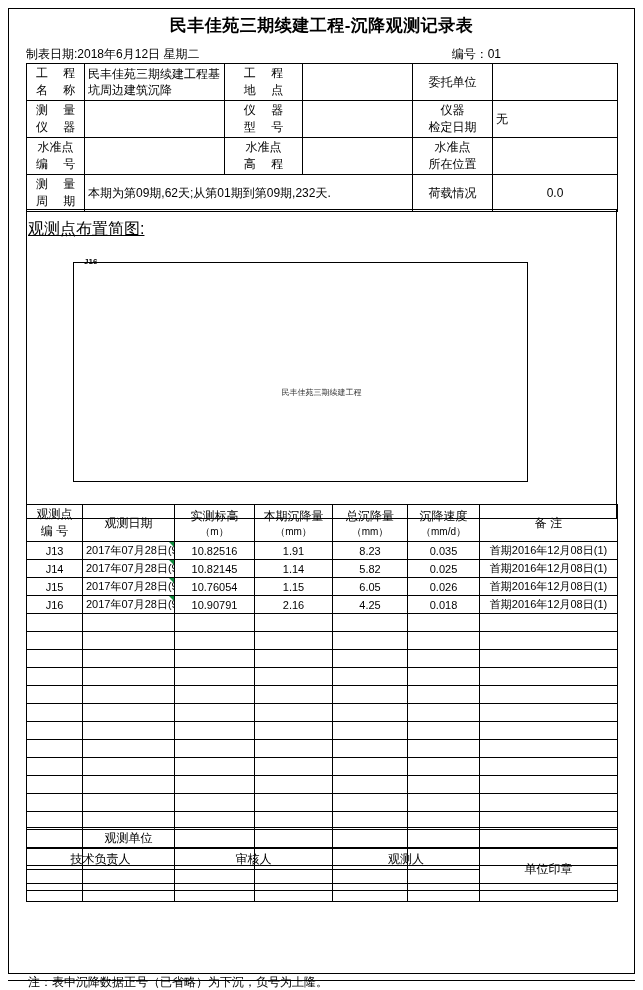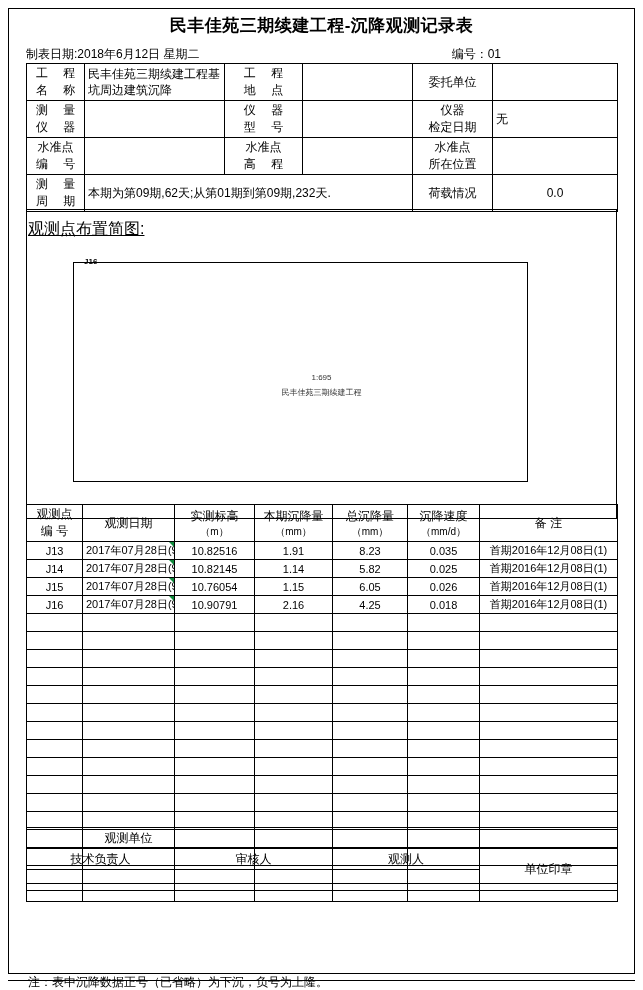--- a/index.html
+++ b/index.html
@@ -272,21 +272,20 @@
       </tr>
       <tr></tr>
     </tbody>
   </table>
 
   <div id="diagram-box"></div>
   <div id="diagram-label">观测点布置简图:</div>
   <div id="diagram-inner"></div>
   <div id="diagram-point-label">J16</div>
   <div id="diagram-caption">民丰佳苑三期续建工程</div>
-  <div id="diagram-scale">1:695</div>
 
   <table class="grid" id="data-table">
     <colgroup>
       <col style="width:56px">
       <col style="width:92px">
       <col style="width:80px">
       <col style="width:78px">
       <col style="width:75px">
       <col style="width:72px">
       <col style="width:138px">

